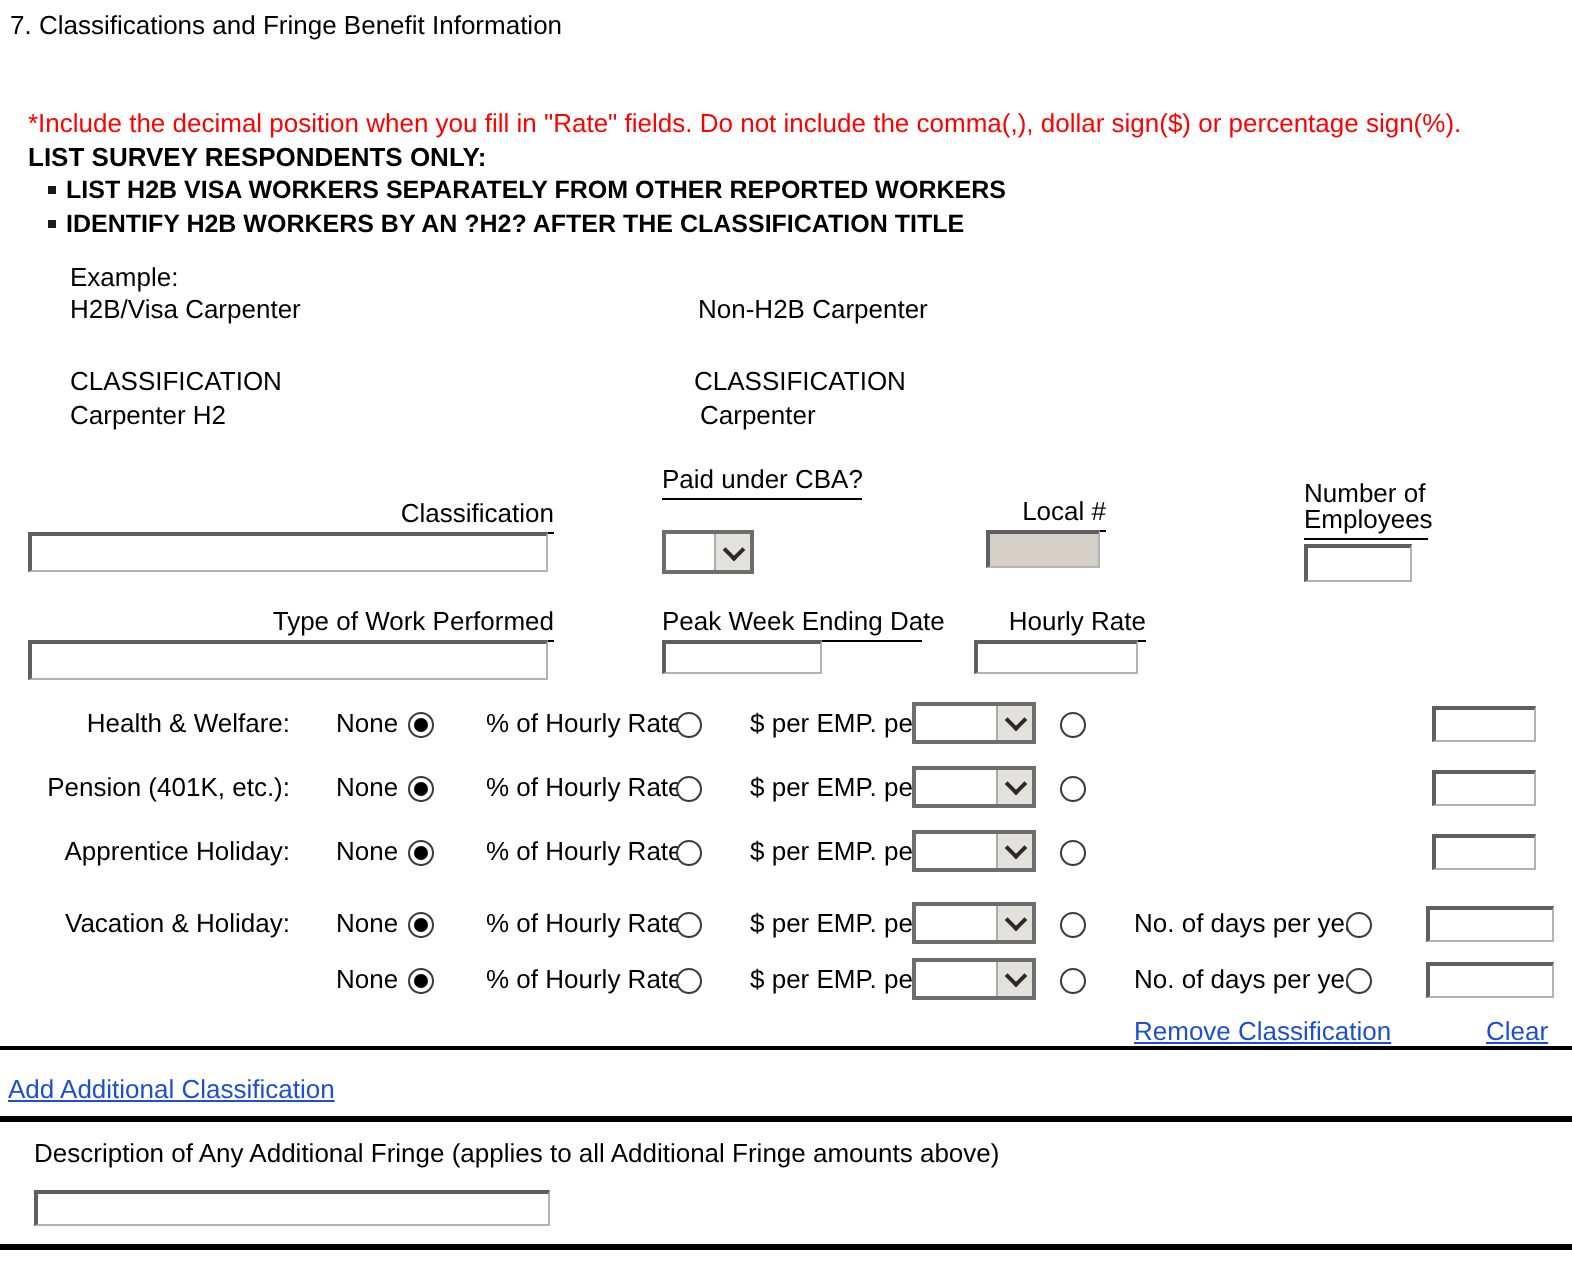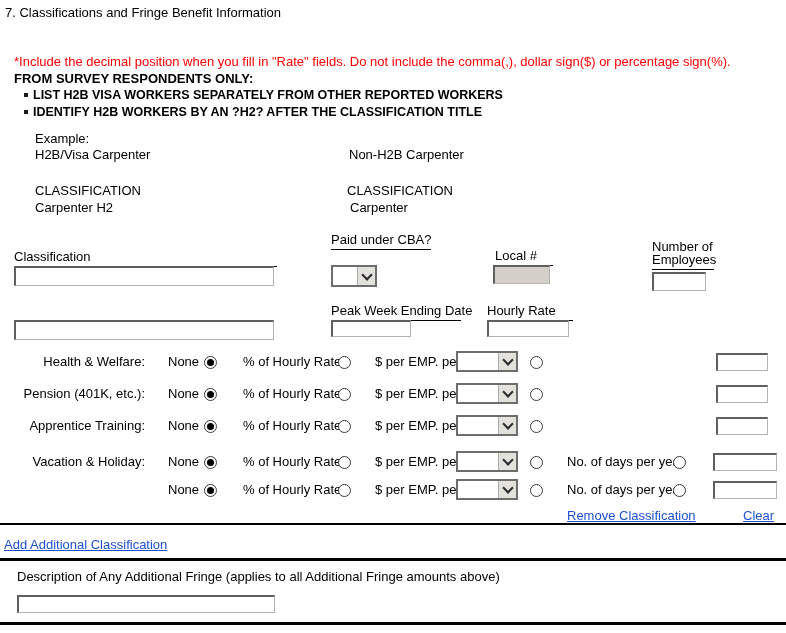--- a/index.html
+++ b/index.html
@@ -1,18 +1,18 @@
 <!DOCTYPE html>
 <html><head>
 <meta charset="utf-8">
 <style>
   html,body{margin:0;padding:0;background:#fff;}
   .page{position:relative;width:786px;height:633px;background:#fff;overflow:hidden;
         font-family:"Liberation Sans",sans-serif;color:#000;}
-  .abs{position:absolute;}
+  .abs{position:absolute;text-align:right;}
   .t13{font-size:13px;line-height:15px;white-space:nowrap;}
   .t12b{font-size:12.5px;font-weight:bold;line-height:14px;white-space:nowrap;}
   .note{font-size:13px;color:#ff0000;white-space:nowrap;}
   .sq{position:absolute;width:4px;height:4px;background:#1a1a1a;}
   .ul{border-bottom:1px solid #000;padding-bottom:2px;font-size:13px;line-height:14px;white-space:nowrap;}
   .ti{box-sizing:border-box;position:absolute;background:#fff;border-style:solid;border-width:2px 1px 1px 2px;
       border-color:#5f5f5f #b3b3b3 #b3b3b3 #5f5f5f;font:13px "Liberation Sans",sans-serif;padding:0 2px;outline:none;}
   .ti.gray{background:#d4d0c8;}
   .sel{box-sizing:border-box;position:absolute;height:21px;border:2px solid #6d6d6d;background:#fff;
        display:flex;justify-content:flex-end;}
@@ -34,21 +34,21 @@
   .rule{position:absolute;left:0;width:786px;background:#000;}
 </style>
 </head>
 <body>
 
 <div class="page">
 
   <div class="abs t13" style="left:5px;top:5px">7. Classifications and Fringe Benefit Information</div>
   <div class="abs note" style="left:14px;top:54px">*Include the decimal position when you fill in "Rate" fields. Do not include the comma(,), dollar sign($) or percentage sign(%).</div>
 
-  <div class="abs t12b" style="left:14px;top:72px;font-size:13px">FROM SURVEY RESPONDENTS ONLY:</div>
+  <div class="abs t12b" style="left:14px;top:72px;font-size:13px">LIST SURVEY RESPONDENTS ONLY:</div>
   <span class="sq" style="left:24px;top:93px"></span>
   <div class="abs t12b" style="left:33px;top:88px">LIST H2B VISA WORKERS SEPARATELY FROM OTHER REPORTED WORKERS</div>
   <span class="sq" style="left:24px;top:110px"></span>
   <div class="abs t12b" style="left:33px;top:105px">IDENTIFY H2B WORKERS BY AN ?H2? AFTER THE CLASSIFICATION TITLE</div>
 
   <div class="abs t13" style="left:35px;top:131px">Example:</div>
   <div class="abs t13" style="left:35px;top:147px">H2B/Visa Carpenter</div>
   <div class="abs t13" style="left:349px;top:147px">Non-H2B Carpenter</div>
   <div class="abs t13" style="left:35px;top:183px">CLASSIFICATION</div>
   <div class="abs t13" style="left:347px;top:183px">CLASSIFICATION</div>
@@ -65,20 +65,21 @@
       </span>
   </div>
 
   <div class="abs ul" style="left:493px;top:249px;width:58px;padding-left:2px">Local #</div>
   <input class="ti gray" style="left: 493px; top: 265px; width: 57px; height: 19px;" disabled="" value="">
 
   <div class="abs t13" style="left:652px;top:239px">Number of</div>
   <div class="abs ul" style="left:652px;top:253px;width:62px">Employees</div>
   <input class="ti" style="left: 652px; top: 272px; width: 54px; height: 19px;" value="">
 
+  <div class="abs ul" style="left:14px;top:304px;width:263px">Type of Work Performed</div>
   <input class="ti" style="left: 14px; top: 320px; width: 260px; height: 20px;" value="">
 
   <div class="abs ul" style="left:331px;top:304px;width:130px">Peak Week Ending Date</div>
   <input class="ti" style="left: 331px; top: 320px; width: 80px; height: 17px;" value="">
 
   <div class="abs ul" style="left:487px;top:304px;width:86px">Hourly Rate</div>
   <input class="ti" style="left: 487px; top: 320px; width: 82px; height: 17px;" value="">
 
   <div class="frow" style="top:352px">
     <div class="fl">Health &amp; Welfare:</div>
@@ -106,21 +107,21 @@
     <div class="sel" style="left:456px">
       <span class="sel-btn">
           <i class="chev"></i>
         </span>
     </div>
     <span class="radio" style="left:530px"></span>
     <input class="ti" style="left: 716px; width: 52px;" value="">
   </div>
 
   <div class="frow" style="top:416px">
-    <div class="fl">Apprentice Training:</div>
+    <div class="fl">Apprentice Holiday:</div>
     <span class="ftxt" style="left:168px">None</span>
     <span class="radio checked" style="left:204px"></span>
     <span class="ftxt" style="left:243px">% of Hourly Rate</span>
     <span class="radio" style="left:338px"></span>
     <span class="ftxt" style="left:375px">$ per EMP. per</span>
     <div class="sel" style="left:456px">
       <span class="sel-btn">
           <i class="chev"></i>
         </span>
     </div>

